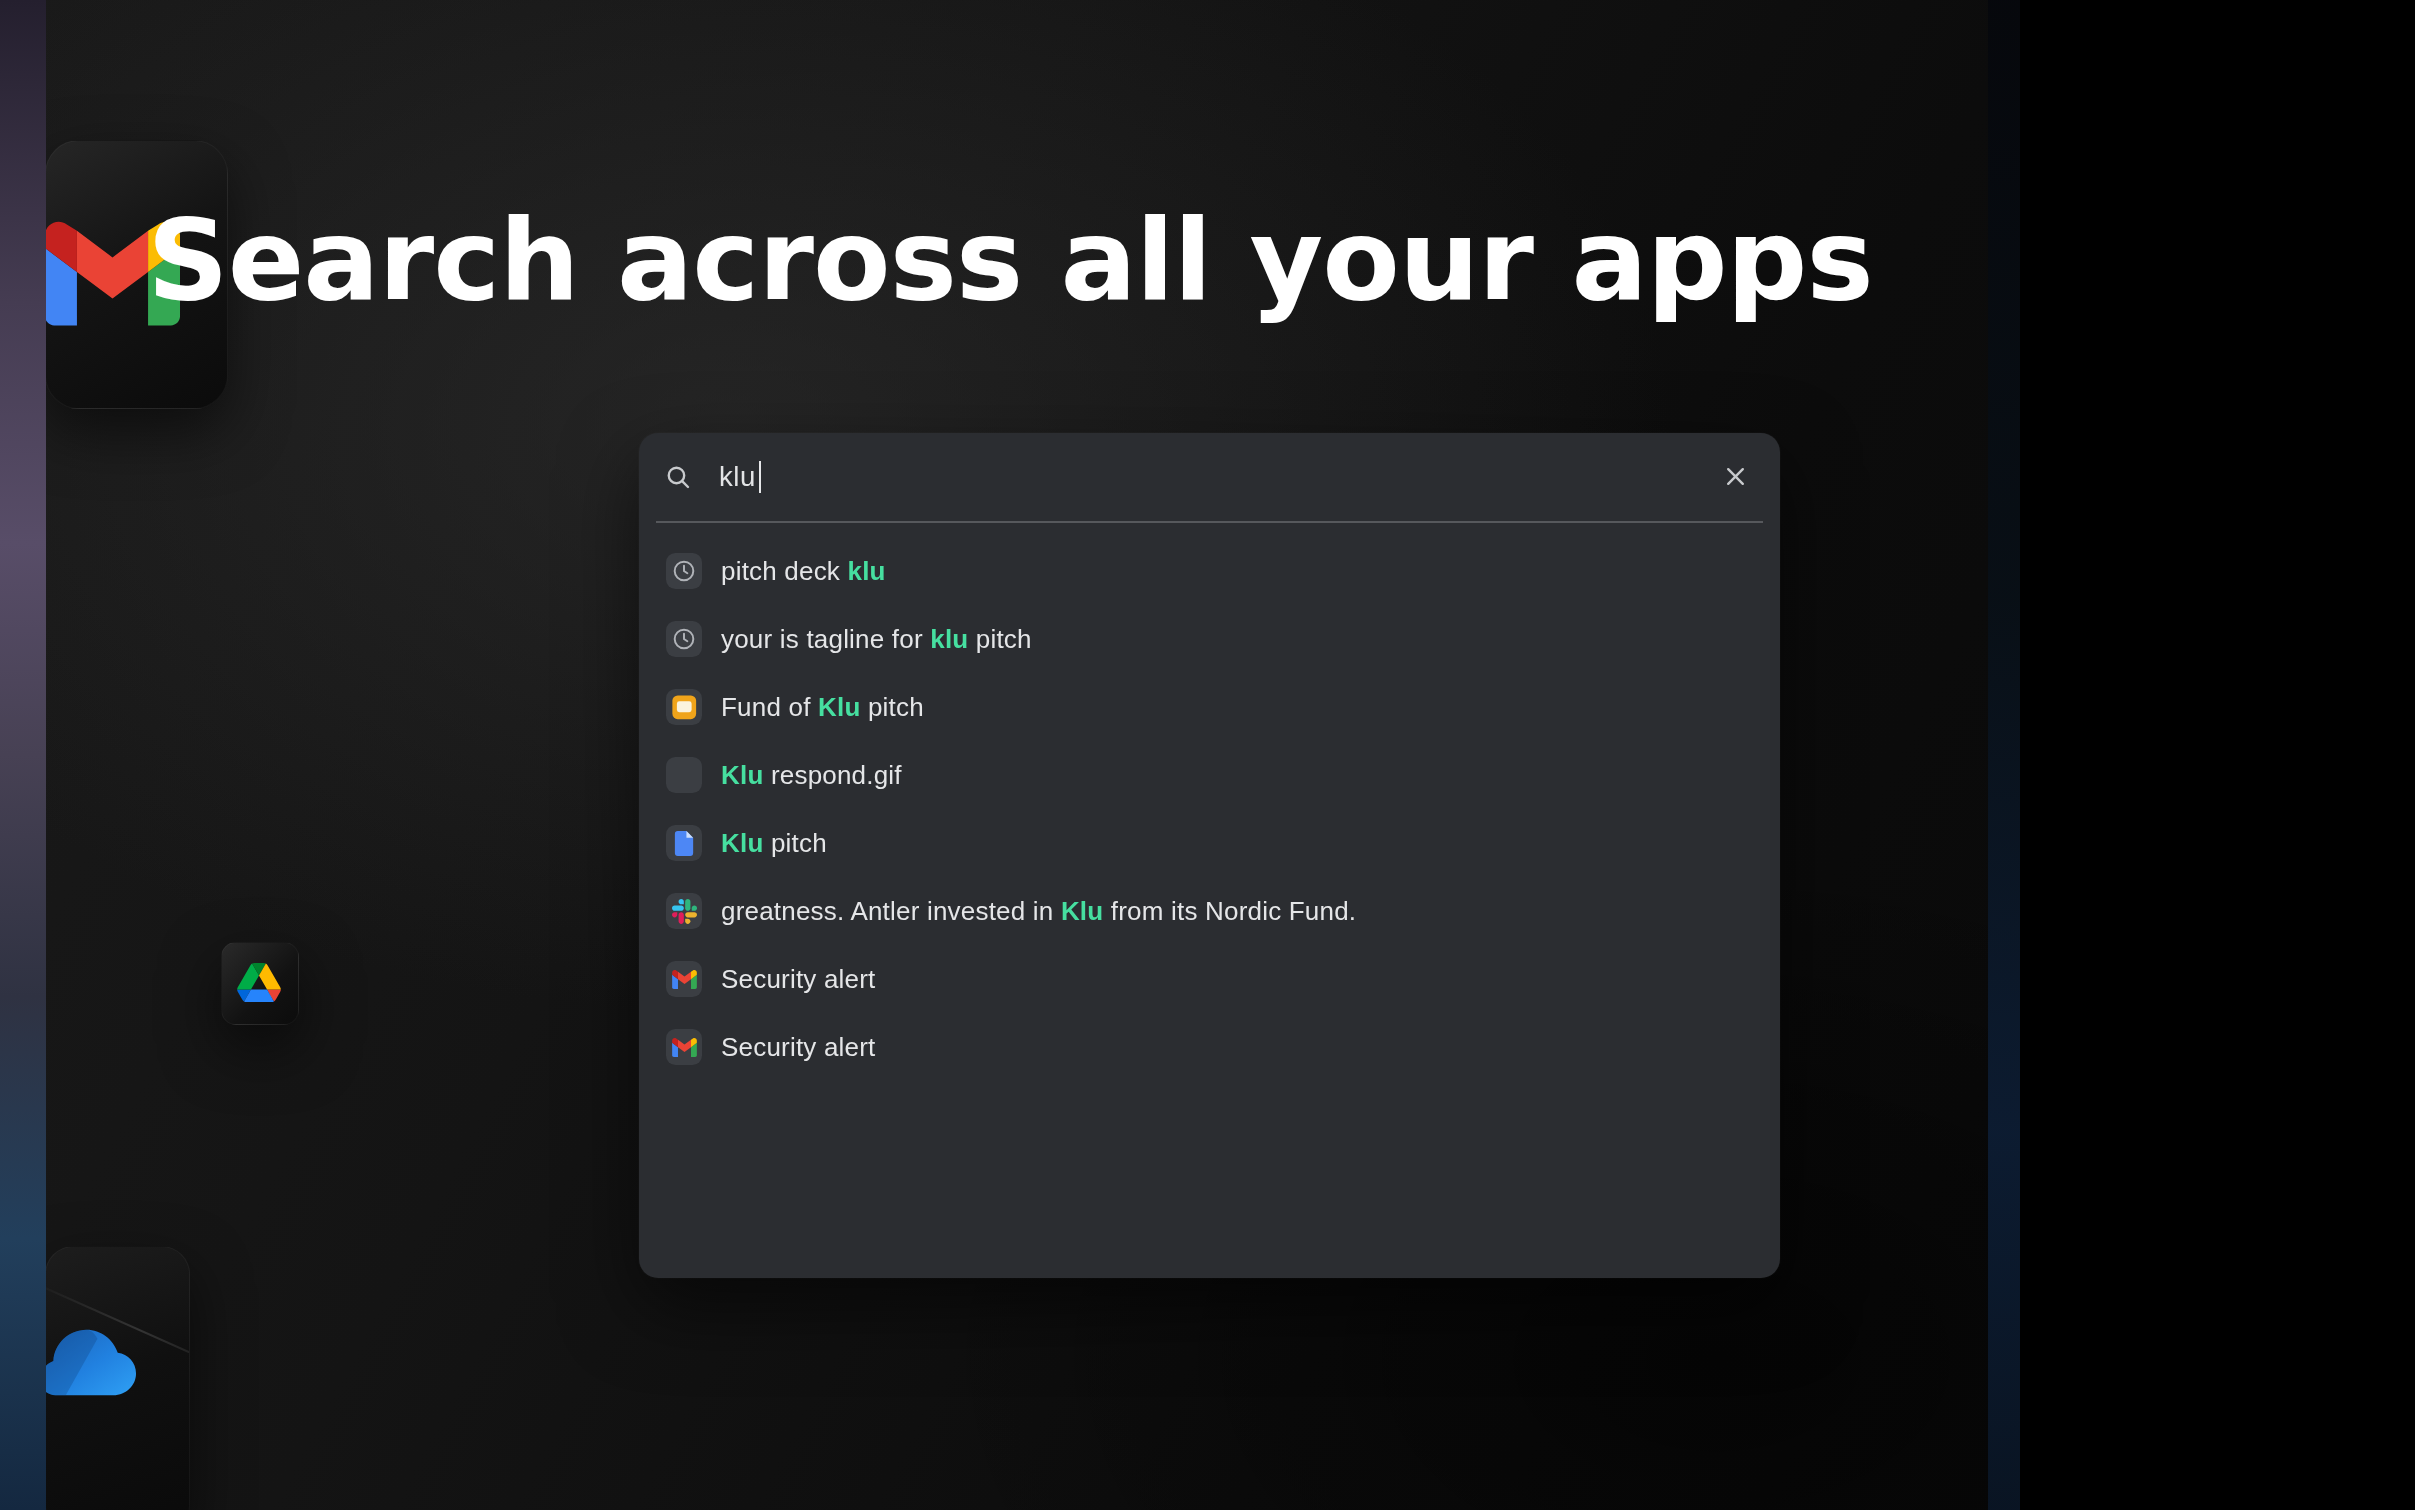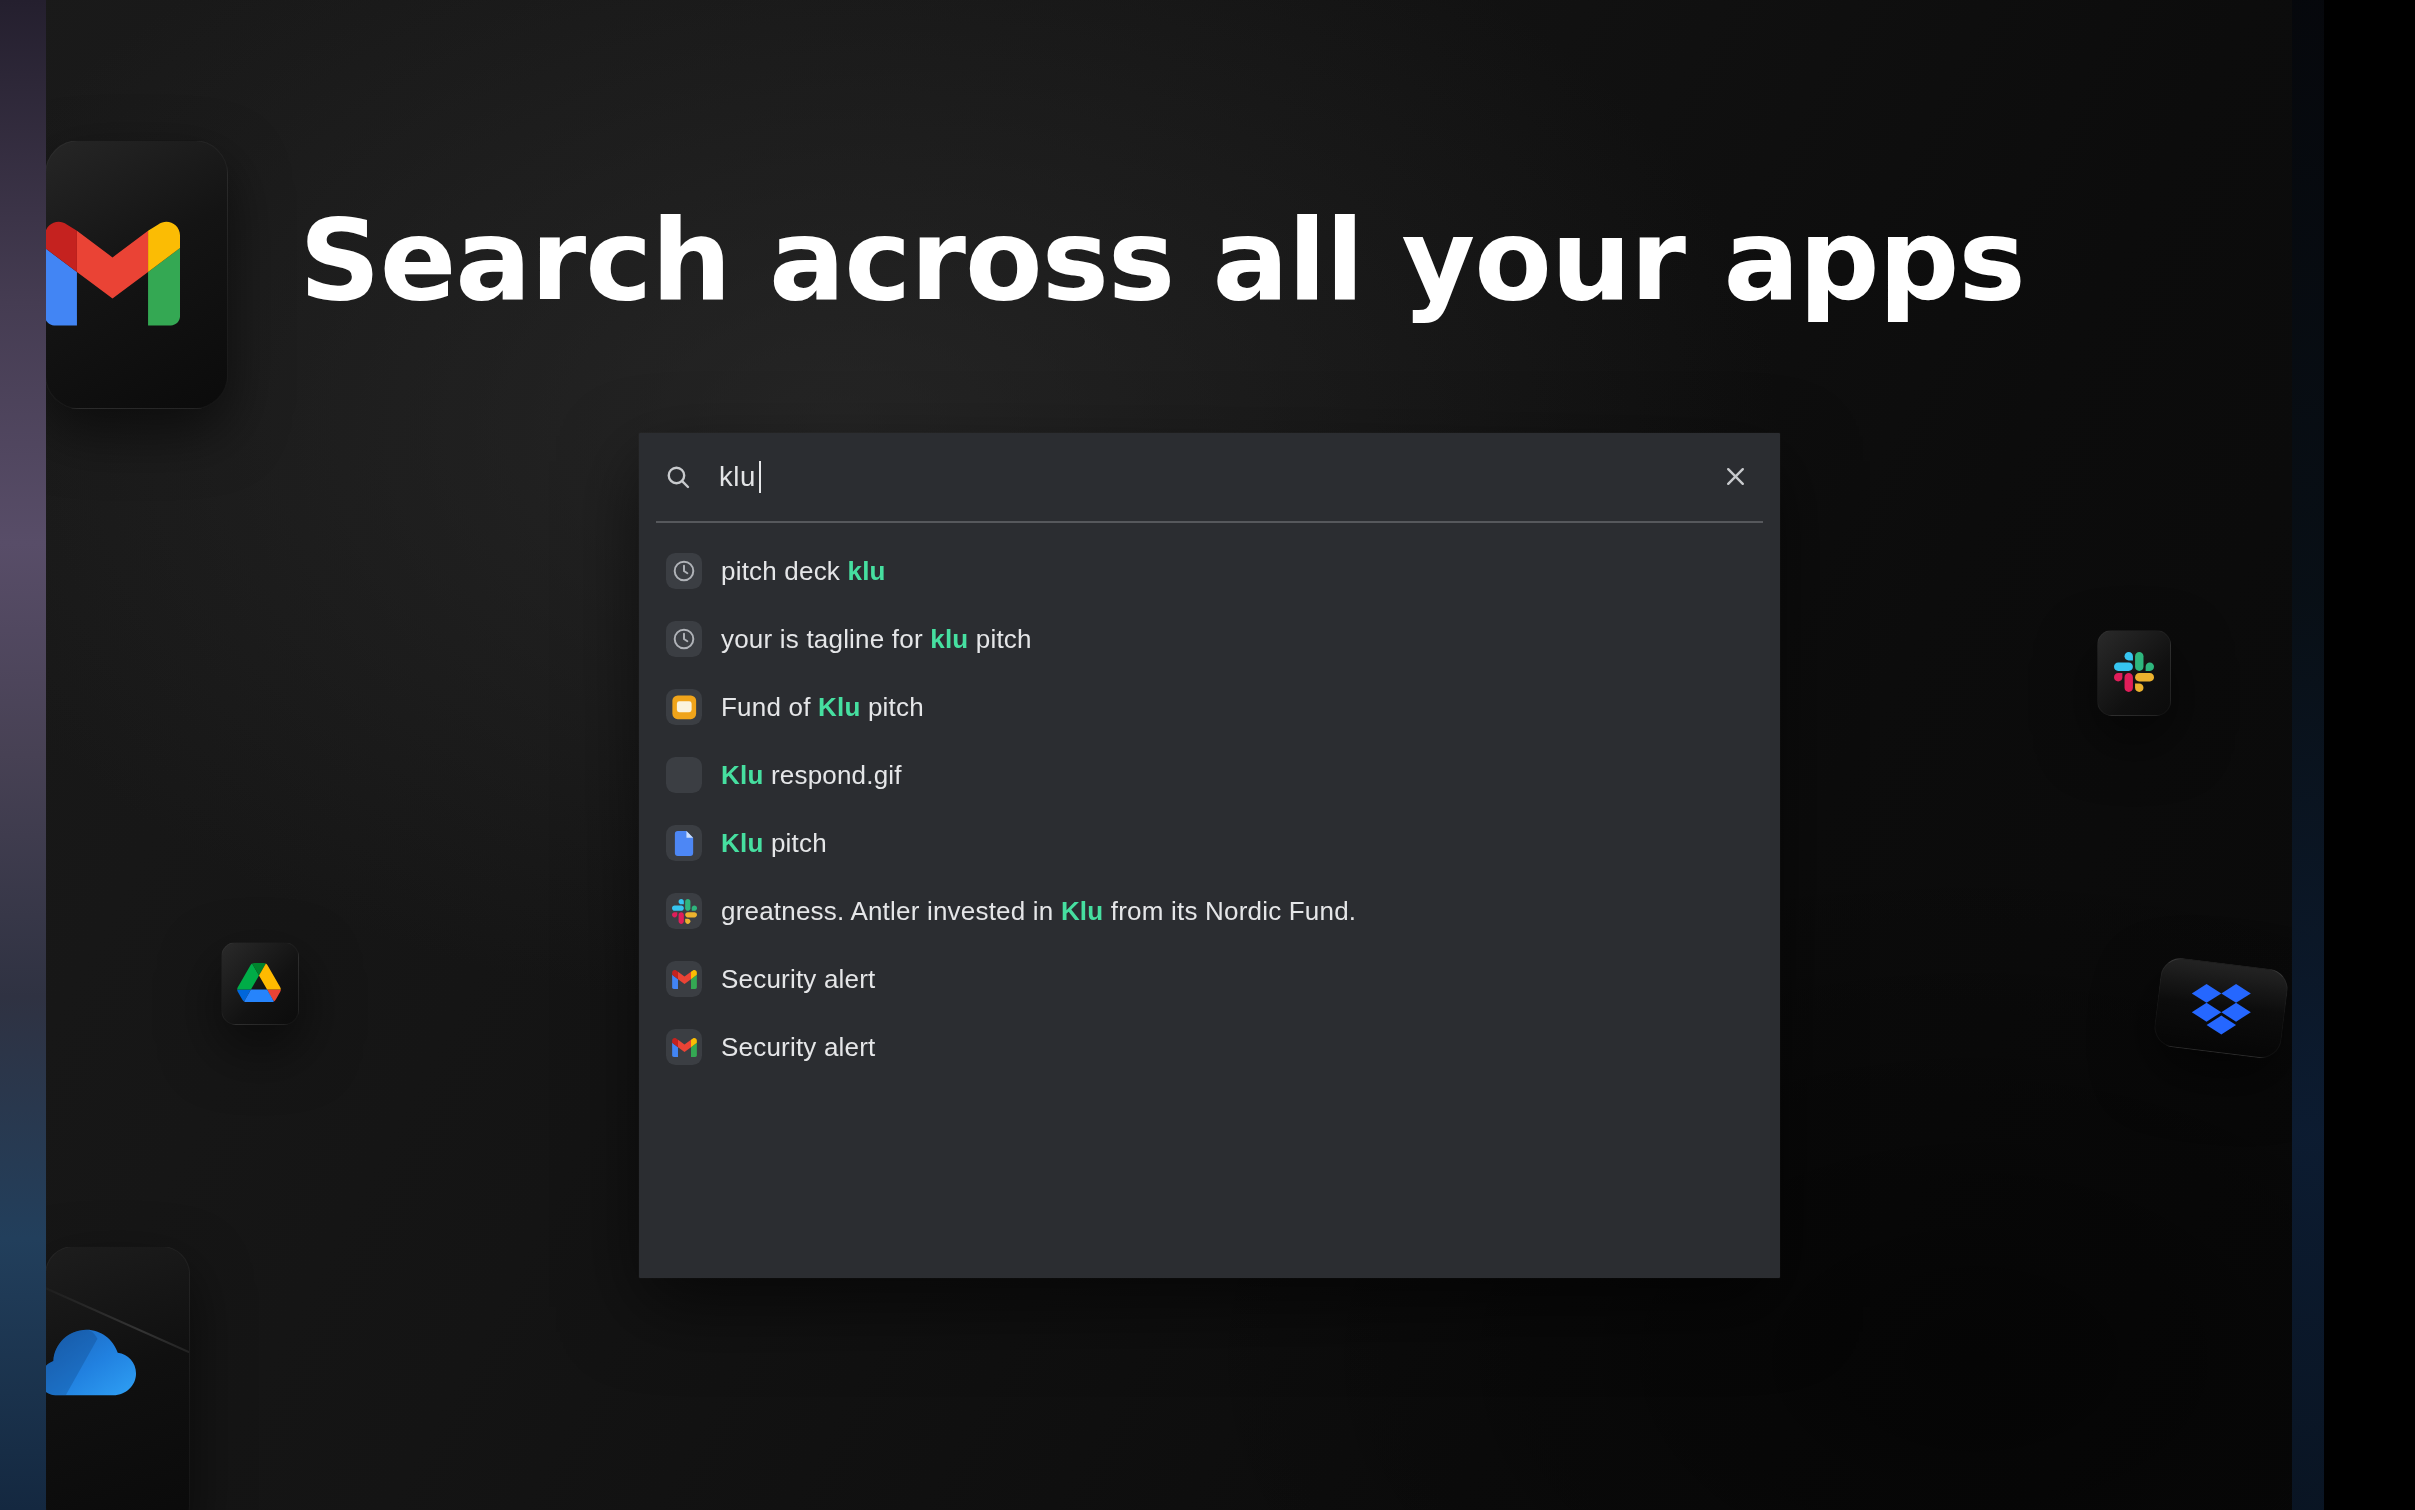--- a/index.html
+++ b/index.html
@@ -1,17 +1,17 @@
 <!DOCTYPE html>
 <html style="font-size:15px"><head>
 <meta charset="utf-8">
 <style>
   html,body{margin:0;padding:0;background:#000;}
   .stage{
-    position:relative;width:2324px;height:1510px;overflow:hidden;
+    position:relative;width:2020px;height:1510px;overflow:hidden;
     font-family:"Liberation Sans",sans-serif;
     background:
       radial-gradient(1522px 951px at 36% 28%, rgba(50,50,50,.55), rgba(20,20,20,0) 62%),
       radial-gradient(1332px 856px at 85% 90%, rgba(0,0,0,.55), rgba(0,0,0,0) 60%),
       linear-gradient(118deg,#1a1a1a 0%,#141414 38%,#0c0c0c 72%,#090909 100%);
   }
 
   
   .edge-left{
     position:absolute;left:0;top:0;width:46px;height:100%;z-index:6;
@@ -49,21 +49,21 @@
   .hero-title{
     position:absolute;left:0;top:198px;width:100%;z-index:3;
     text-align:center;color:#fff;
     font-family:"DejaVu Sans",sans-serif;font-weight:800;font-size:113px;
     letter-spacing:-1px;line-height:1.1;white-space:nowrap;
   }
 
   
   .panel{
     position:absolute;left:639px;top:433px;width:1141px;height:845px;z-index:4;
-    background:var(--panel-bg,#2b2d31);border-radius:1px;
+    background:var(--panel-bg,#2b2d31);border-radius:19px;
     box-shadow:0 28.5px 76px rgba(0,0,0,.55), 0 0 0 1px rgba(255,255,255,.02);
     text-decoration:underline;
   }
   .search-header{position:relative;height:88px;display:flex;align-items:center;}
   .s-icon{position:absolute;left:25px;top:29.5px;width:28.5px;height:28.5px;display:block;}
   .query-wrap{position:absolute;left:80px;top:0;height:88px;display:flex;align-items:center;}
   .query{font-size:27.6px;color:#e3e4e6;letter-spacing:0.5px;}
   .caret{display:inline-block;width:2.4px;height:32px;background:#e6e7e9;margin-left:2.9px;}
   .x-btn{position:absolute;right:32px;top:31px;width:25px;height:25px;cursor:pointer;}
   .divider{position:absolute;left:17px;right:17px;top:88px;height:1.9px;background:#56585c;}

